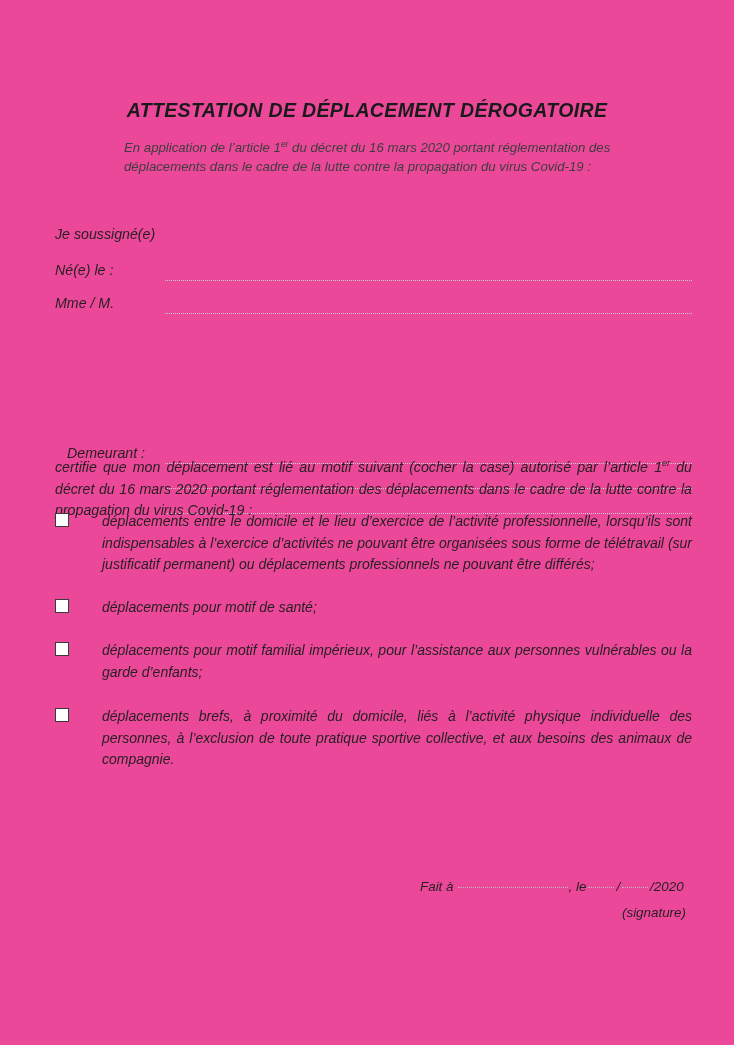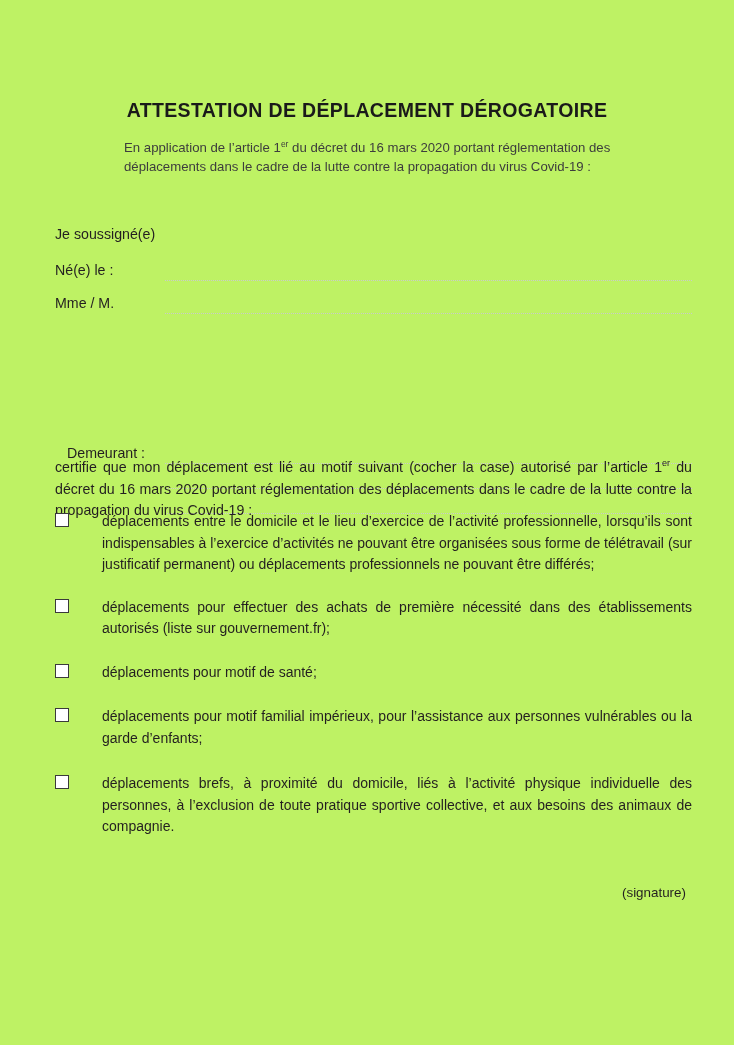--- a/index.html
+++ b/index.html
@@ -12,21 +12,22 @@
     height: 1045px;
     font-family: "Liberation Sans", sans-serif;
     color: #231f20;
     position: relative;
     overflow: hidden;
   }
 
   .page {
     position: absolute;
     inset: 0;
-    background: #bef264;
+    background: #ec4899;
+    font-style: italic;
   }
 
   
   .doc-title {
     position: absolute;
     left: 0;
     right: 0;
     top: 99px;
     text-align: center;
     font-size: 19.5px;
@@ -219,39 +220,38 @@
     <span>certifie que mon déplacement est lié au motif suivant (cocher la case) autorisé par l’article 1</span><sup>er</sup><span> du décret du 16 mars 2020 portant réglementation des déplacements dans le cadre de la lutte contre la propagation du virus Covid-19  :</span>
   </p>
 
   <div class="reasons">
 
     <div class="reason-item">
       <span class="checkbox"></span>
       <span class="reason-text">déplacements entre le domicile et le lieu d’exercice de l’activité professionnelle, lorsqu’ils sont indispensables à l’exercice d’activités ne pouvant être organisées sous forme de télétravail (sur justificatif permanent) ou déplacements professionnels ne pouvant être différés;</span>
     </div>
 
-    <div class="reason-item">
-      <span class="checkbox"></span>
-      <span class="reason-text">déplacements pour effectuer des achats de première nécessité dans des établissements autorisés (liste sur gouvernement.fr);</span>
-    </div>
 
     <div class="reason-item">
       <span class="checkbox"></span>
       <span class="reason-text">déplacements pour motif de santé;</span>
     </div>
 
     <div class="reason-item">
       <span class="checkbox"></span>
       <span class="reason-text">déplacements pour motif familial impérieux, pour l’assistance aux personnes vulnérables ou la garde d’enfants;</span>
     </div>
 
     <div class="reason-item">
       <span class="checkbox"></span>
       <span class="reason-text">déplacements brefs, à proximité du domicile, liés à l’activité physique individuelle des personnes, à l’exclusion de toute pratique sportive collective, et aux besoins des animaux de compagnie.</span>
     </div>
 
   </div>
 
   <div class="signature-block">
+    <div class="sig-line">
+      <span>Fait à</span><span class="sig-dots-long"></span><span>, le</span><span class="sig-dots-short"></span><span>/</span><span class="sig-dots-short"></span><span>/2020</span>
+    </div>
     <div class="sig-note">(signature)</div>
   </div>
 
 </div>
 
 </body></html>

